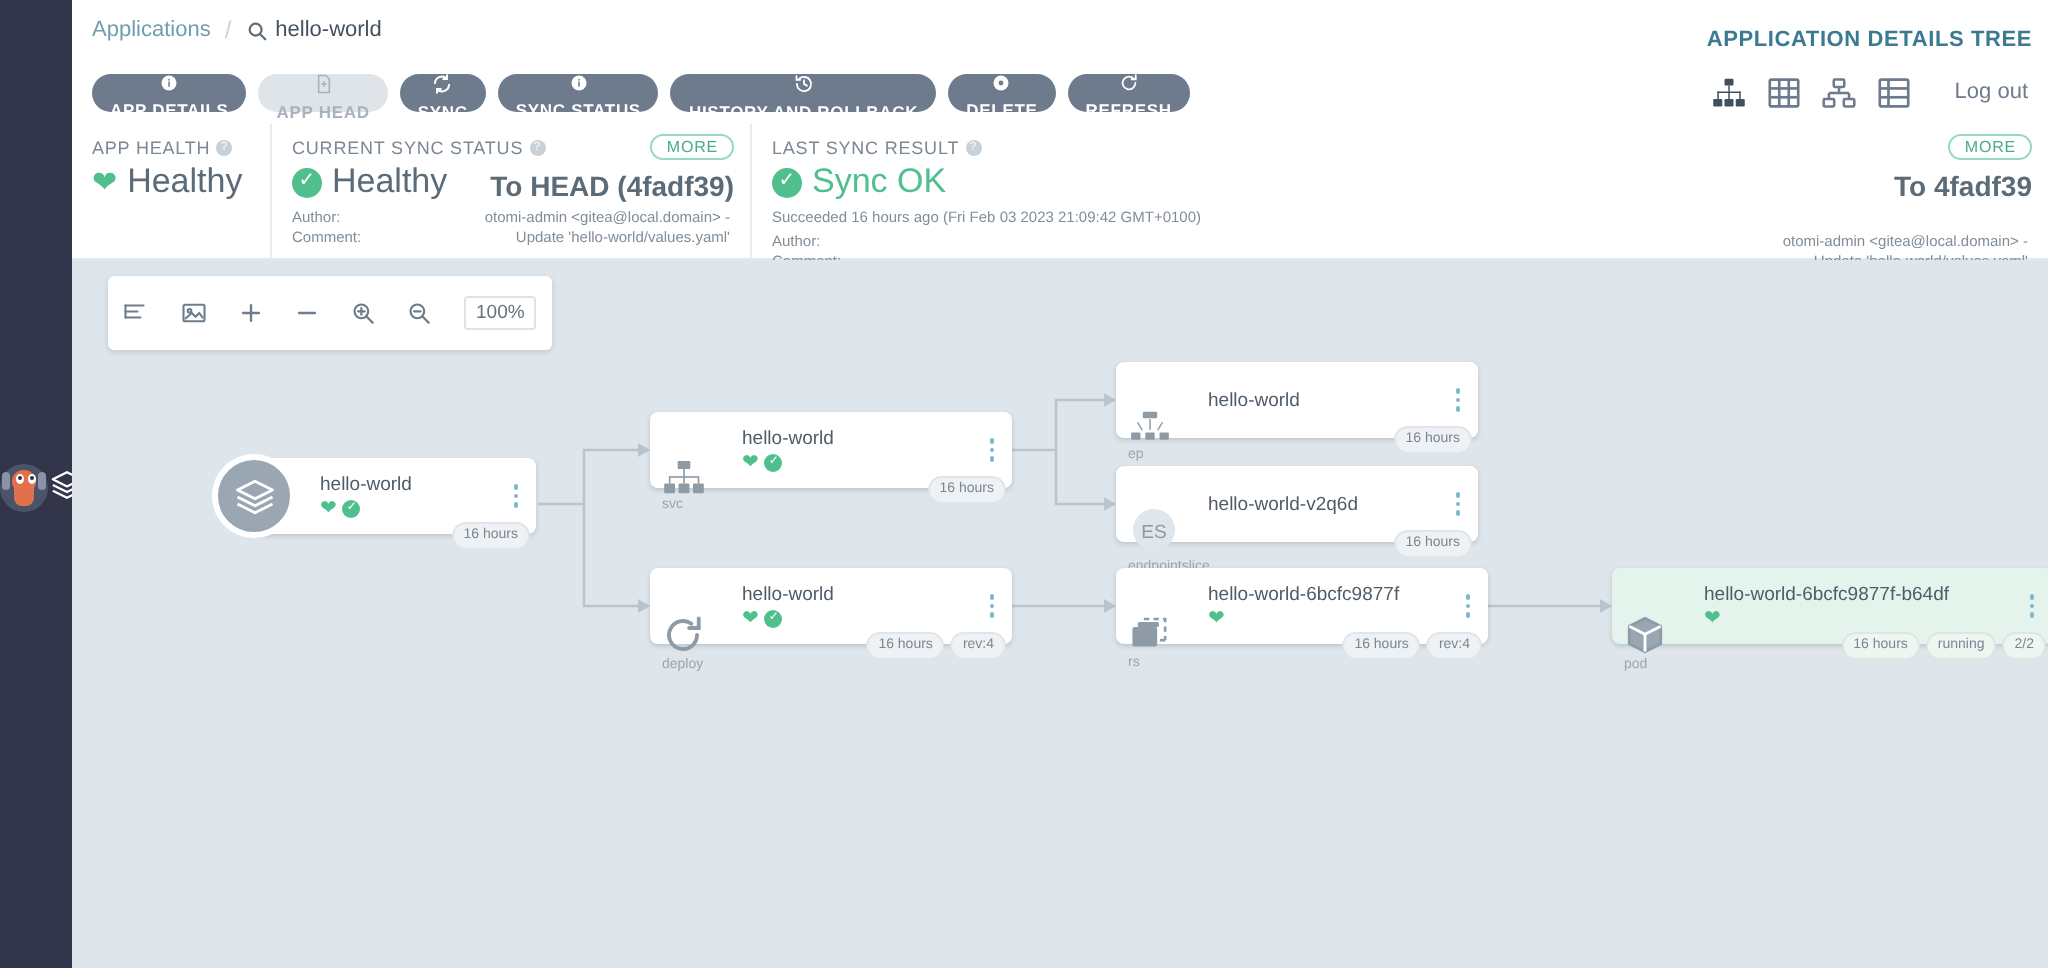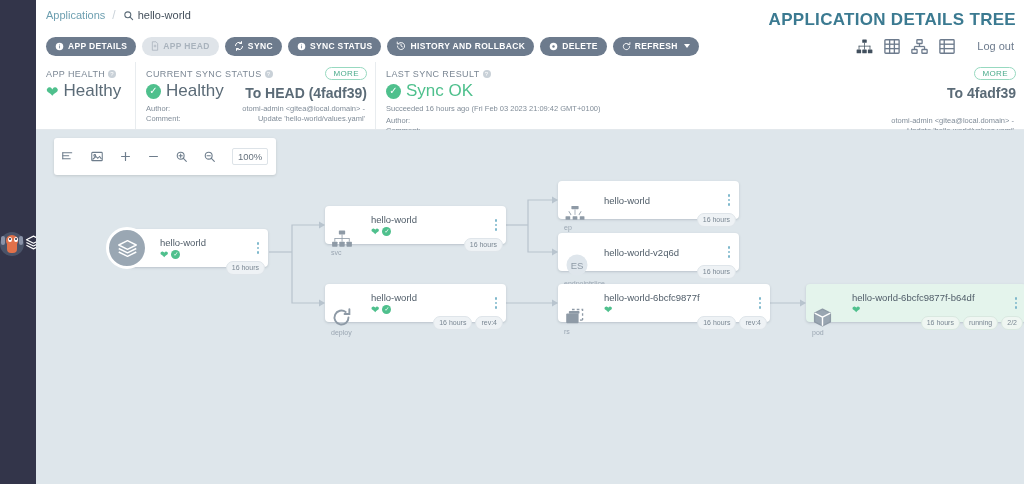--- a/index.html
+++ b/index.html
@@ -91,21 +91,21 @@
     color: #6d9fb0; font-size: 11px; cursor: pointer;
   }
   .crumb-sep { color: #cbd3da; font-size: 12px; margin: 0 7px; }
   .crumb-current {
     display: flex; align-items: center; gap: 4px;
     color: #44505c; font-size: 11px;
   }
   .crumb-current svg { display:block; }
   .topbar-right { margin-left: auto; display: flex; align-items: center; }
   .adt-title {
-    color: #3b7a91; font-size: 17px; font-weight: bold; letter-spacing: 0.3px; margin-top: 10px;
+    color: #3b7a91; font-size: 11px; font-weight: bold; letter-spacing: 0.3px; margin-top: 10px;
   }
 
   
   .toolbar-row {
     height: 32px; background: #ffffff;
     display: flex; align-items: center;
     padding: 0 8px 0 10px;
     flex: 0 0 32px;
     position: relative;
   }
@@ -115,20 +115,21 @@
     padding: 0 9px;
     border-radius: 10px;
     background: #6d7b8d;
     color: #ffffff;
     font-size: 8.5px; font-weight: bold; letter-spacing: 0.35px;
     margin-right: 6px;
     white-space: nowrap;
     cursor: pointer;
     border: none;
     font-family: "Liberation Sans", sans-serif;
+    flex-direction: column;
   }
   .btn.disabled {
     background: #dfe4e9; color: #a9b3bd; cursor: default;
   }
   .btn svg { display: block; }
   .caret {
     width: 0; height: 0; margin-left: 2px;
     border-left: 3px solid transparent; border-right: 3px solid transparent;
     border-top: 4px solid currentColor;
   }
@@ -762,21 +763,21 @@
             <i></i>
             <i></i>
             <i></i>
           </div>
         <div class="badges">
           <span class="badge">16 hours</span>
           <span class="badge">rev:4</span>
         </div>
       </div>
 
-      <div class="node" style="left:522px; top:154px; width:212px; height:38px;">
+      <div class="node" style="left:522px; top:154px; width:186px; height:38px;">
         <div class="node-icon">
           <svg width="23" height="20" viewBox="0 0 26 22" fill="none" stroke="currentColor" stroke-width="1.5">
             <path d="M9 2.5h12v12" stroke-dasharray="3 2.4"></path>
             <path d="M21 14.5h-4" stroke-dasharray="3 2.4"></path>
             <rect x="2.5" y="7" width="14" height="11" rx="1.2" fill="currentColor" stroke="none"></rect>
             <rect x="5.5" y="4.2" width="12" height="3" rx="1" fill="currentColor" stroke="none"></rect>
           </svg>
           <span class="node-kind">rs</span>
         </div>
         <div class="node-body">

